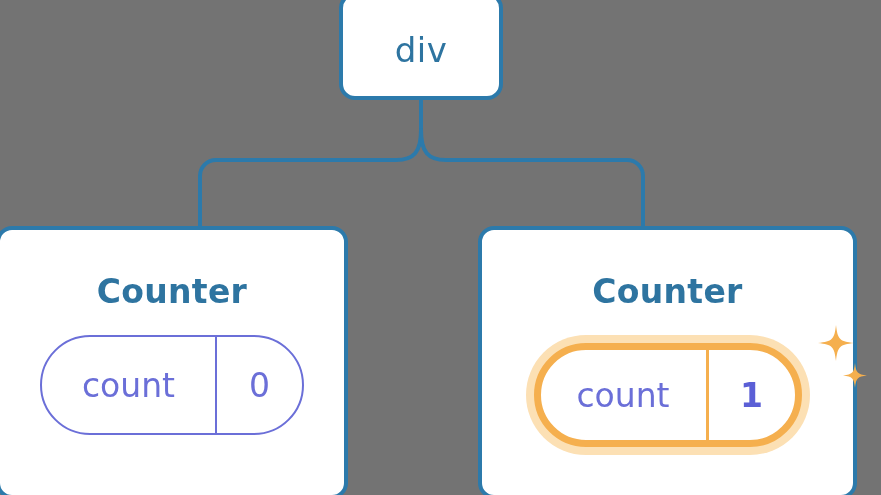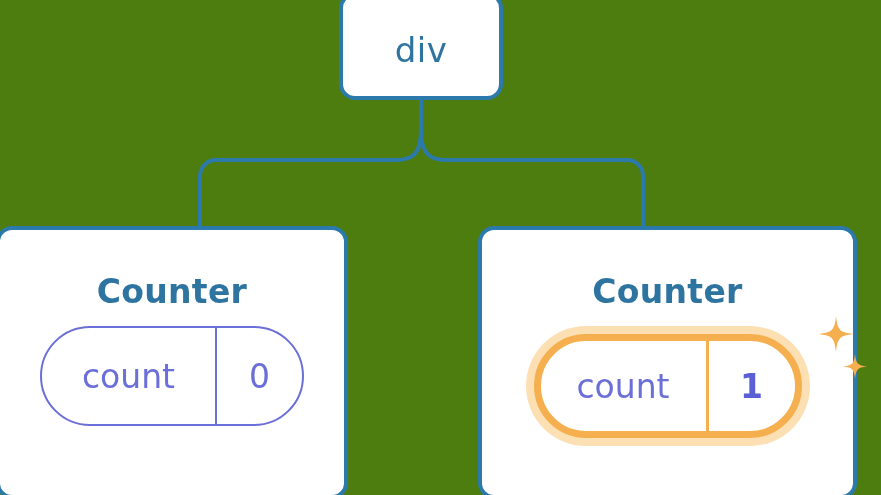--- a/index.html
+++ b/index.html
@@ -4,21 +4,21 @@
 <style>
   html, body {
     margin: 0;
     padding: 0;
     background: #44626a;
   }
   #stage {
     position: relative;
     width: 881px;
     height: 495px;
-    background: #4d7c0f;
+    background: #737373;
     overflow: hidden;
     font-family: "DejaVu Sans", sans-serif;
   }
 
   
   .node {
     position: absolute;
     background: #ffffff;
     border: 4px solid #2c7aab;
     border-radius: 16px;
@@ -66,21 +66,21 @@
     color: #2e74a0;
     letter-spacing: 0.3px;
     margin-top: 45px;
     line-height: 1;
     font-weight: bold;
   }
 
   
   .pill-wrap {
     position: relative;
-    margin-top: 18px;
+    margin-top: 27px;
     display: flex;
     align-items: center;
     justify-content: flex-start;
   }
   .pill {
     display: flex;
     align-items: stretch;
     height: 100px;
     box-sizing: border-box;
     border-radius: 52px;

